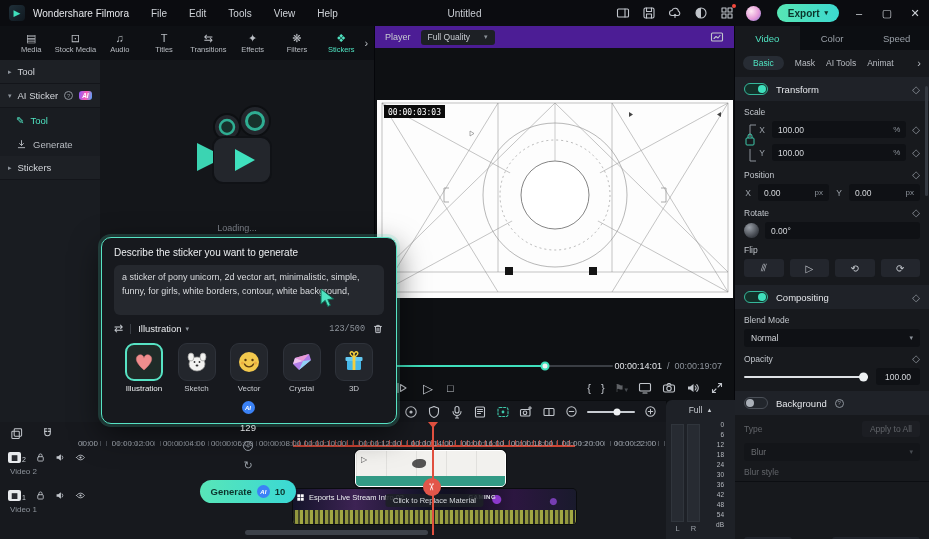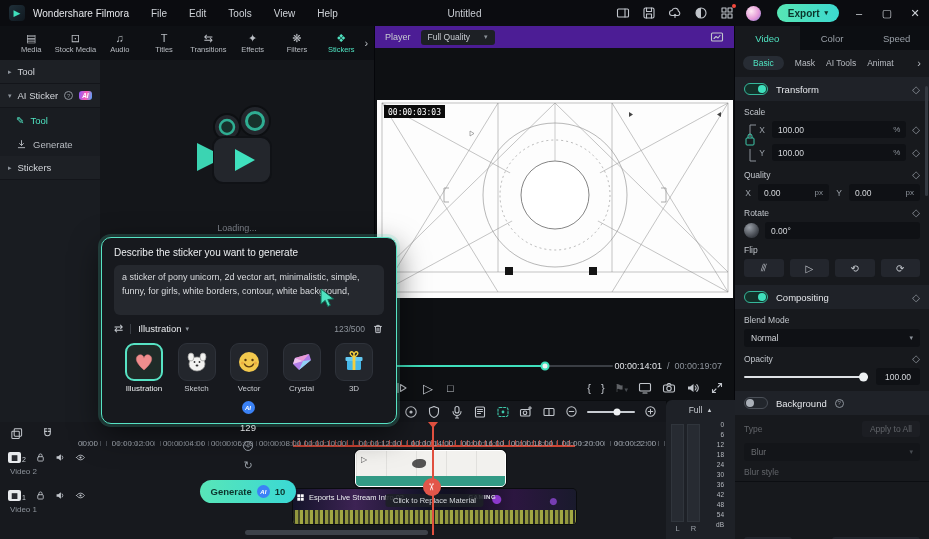--- a/index.html
+++ b/index.html
@@ -156,21 +156,21 @@
   .rp-btn { background:#23262d; border-radius:3px; padding:5px 12px; font-size:9px; color:#e0e2e6;margin-top:47px; }
   .rp-scrollbar { position:absolute; right:1px; top:60px; width:3px; height:110px; border-radius:2px; background:#353a42; }
 
   
   .dialog { position:absolute; left:101px; top:237px; width:296px; height:187px; background:#17191e; border:1.5px solid #57e3c4; border-radius:10px; box-shadow:0 0 0 3px rgba(87,227,196,.18), 0 10px 30px rgba(0,0,0,.55); z-index:40; padding:9px 12px; }
   .dlg-title { font-size:10px; color:#eceef0; margin-bottom:7px; }
   .prompt-box { height:50px; background:#25282e; border-radius:6px; padding:6px 8px; font-size:9px; line-height:1.55; color:#d9dbde; }
   .dlg-ctl { display:flex; align-items:center; margin-top:7px; gap:7px; }
   .vdiv { width:1px; height:10px; background:#3a3e45; }
   .style-dd { font-size:9.5px; color:#e8eaed; display:flex; align-items:center; gap:4px; }
-  .char-count { margin-left:auto; font-size:8.5px; color:#8d939b; }
+  .char-count { margin-left:auto; font-size:8.5px; color:#8d939b;font-family:Liberation Mono, monospace; }
   .styles-row { display:flex; margin-top:8px; gap:0; justify-content:space-between; padding:0 4px; }
   .style-item { display:flex; flex-direction:column; align-items:center; width:52px; }
   .tile { width:38px; height:38px; border-radius:9px; background:#23262c; border:1px solid #2e323a; display:flex; align-items:center; justify-content:center; }
   .tile.sel { border:2px solid #57e3c4; background:#1f2b28; }
   .style-lbl { margin-top:3px; font-size:8px; color:#c9ccd1; }
   .dlg-footer { display:flex; align-items:center; justify-content:flex-end; gap:8px; margin-top:8px; padding-right:2px;flex-direction:column; }
   .coin { width:13px; height:13px; border-radius:50%; background:#3b82f6; color:#fff; font-size:6px; font-weight:bold; font-style:italic; display:inline-flex; align-items:center; justify-content:center; flex:none; }
   .credits { font-size:9.5px; color:#d9dbde; }
   .plus-circ { width:10px; height:10px; border:1px solid #8d939b; border-radius:50%; color:#8d939b; font-size:7px; display:inline-flex; align-items:center; justify-content:center; }
   .refresh { color:#9aa0a8; font-size:11px; margin:0 4px; }
@@ -665,21 +665,21 @@
           <div class="field">
             <span class="val">100.00</span>
             <span class="unit">%</span>
           </div>
           <span class="kf">◇</span>
         </div>
       </div>
     </div>
 
     <div class="flabel" style="margin-top:2px;">
-      <span>Quality</span>
+      <span>Position</span>
       <span class="kf">◇</span>
     </div>
     <div class="frow">
       <span class="axis">X</span>
       <div class="field">
         <span class="val">0.00</span>
         <span class="unit">px</span>
       </div>
       <span class="axis">Y</span>
       <div class="field">

